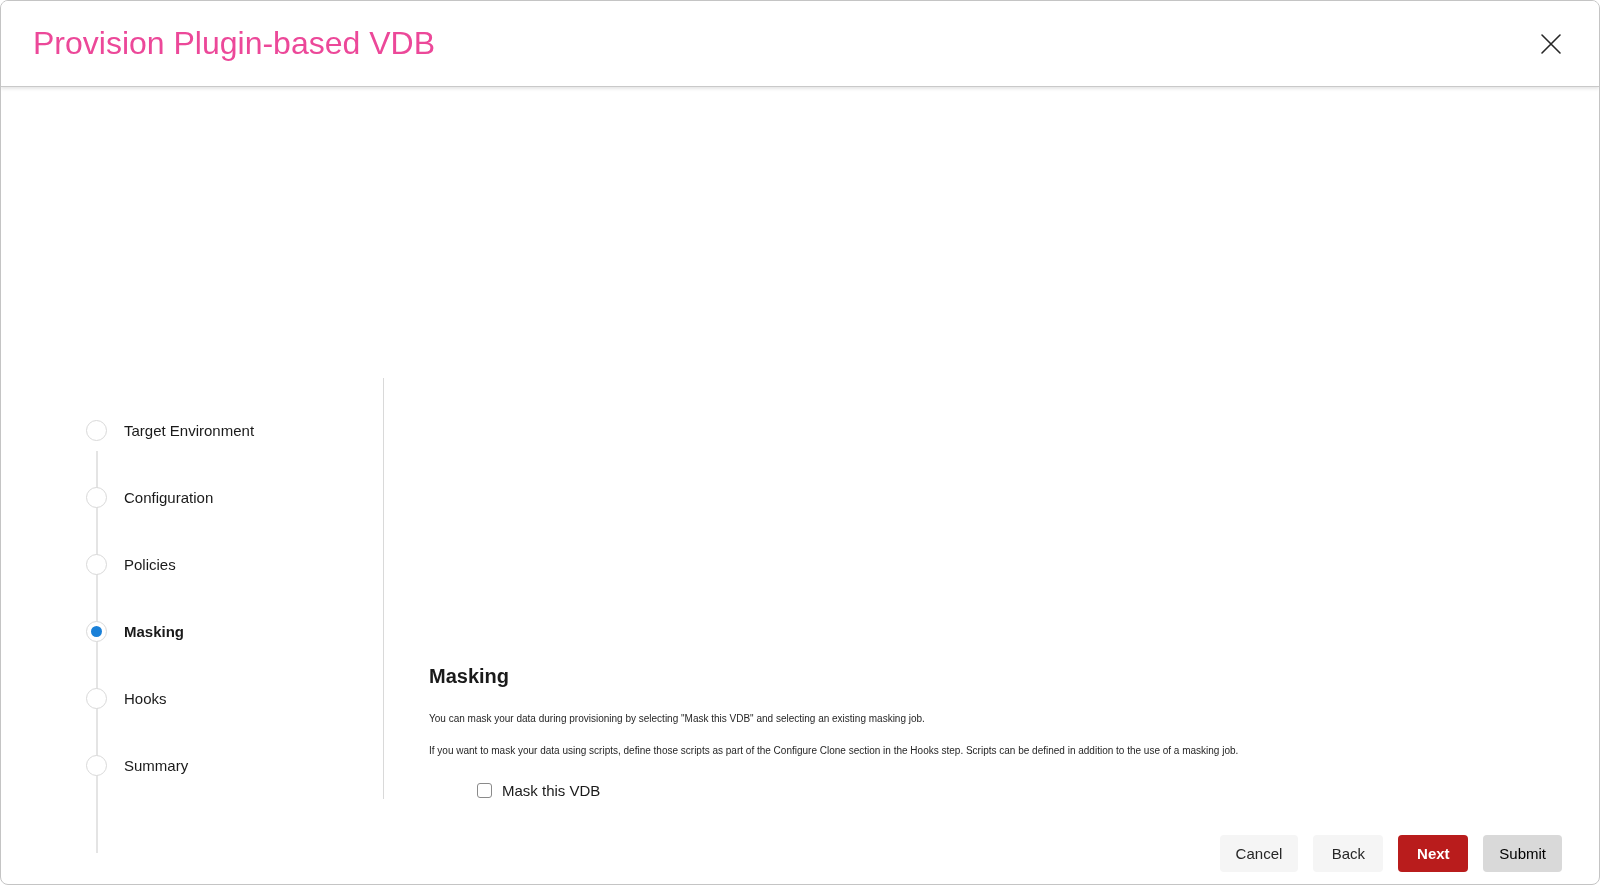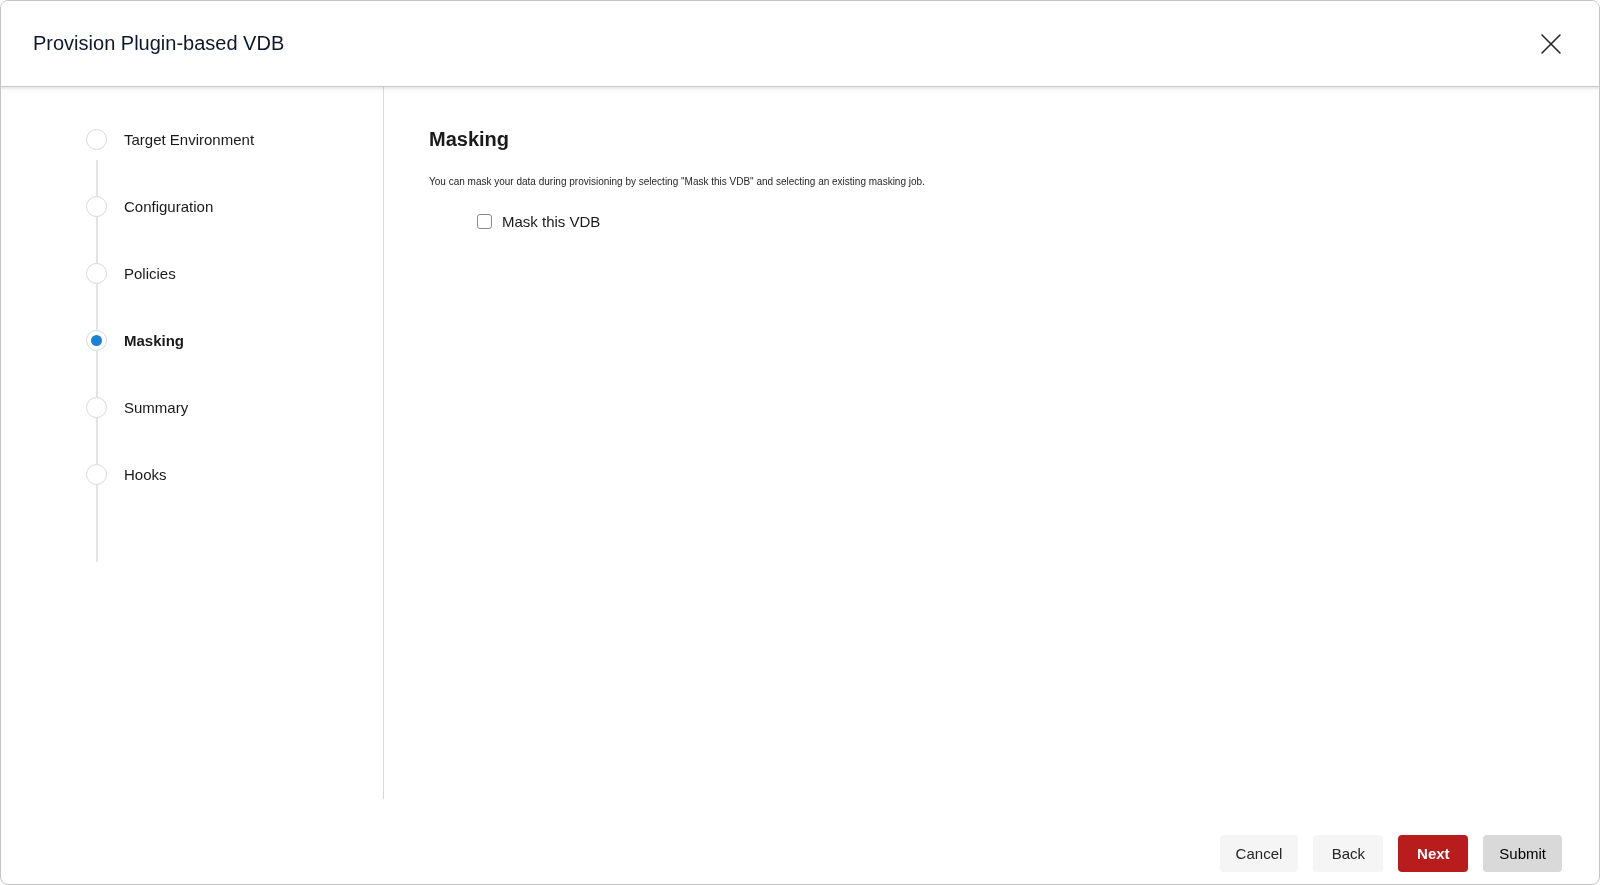--- a/index.html
+++ b/index.html
@@ -29,23 +29,23 @@
     display: flex;
     align-items: center;
     padding: 0 32px;
     background: #ffffff;
     border-bottom: 1px solid #c9c9c9;
     box-shadow: 0 2px 3px rgba(0,0,0,0.10);
     position: relative;
     z-index: 3;
   }
   .dialog-title {
-    font-size: 20px;
+    font-size: 32px;
     font-weight: 400;
-    color: #0f172a;
+    color: #ec4899;
   }
   .close-btn {
     position: absolute;
     right: 28px;
     top: 50%;
     transform: translateY(-50%);
     width: 40px;
     height: 40px;
     background: none;
     border: none;
@@ -54,20 +54,21 @@
     align-items: center;
     justify-content: center;
   }
   .close-btn svg { display: block; }
 
   
   .dialog-body {
     flex: 1 1 auto;
     display: flex;
     min-height: 0;
+    align-items: flex-end;
   }
   .stepper-pane {
     flex: 0 0 383px;
     width: 383px;
     border-right: 1px solid #d9d9d9;
     padding-top: 19px;
   }
   .steps {
     position: relative;
   }
@@ -238,36 +239,37 @@
           <span class="step-circle">
               <span class="step-dot"></span>
             </span>
           <span class="step-label">Masking</span>
         </div>
 
         <div class="step">
           <span class="step-circle">
               <span class="step-dot"></span>
             </span>
+          <span class="step-label">Hooks</span>
+        </div>
+
+        <div class="step">
+          <span class="step-circle">
+              <span class="step-dot"></span>
+            </span>
           <span class="step-label">Summary</span>
-        </div>
-
-        <div class="step">
-          <span class="step-circle">
-              <span class="step-dot"></span>
-            </span>
-          <span class="step-label">Hooks</span>
         </div>
 
       </div>
     </aside>
 
     <main class="content-pane">
       <h2 class="content-heading">Masking</h2>
       <p class="content-paragraph">You can mask your data during provisioning by selecting "Mask this VDB" and selecting an existing masking job.</p>
+      <p class="content-paragraph">If you want to mask your data using scripts, define those scripts as part of the Configure Clone section in the Hooks step. Scripts can be defined in addition to the use of a masking job.</p>
       <label class="checkbox-row">
         <input type="checkbox" class="checkbox-input" style="">
         <span class="checkbox-label">Mask this VDB</span>
       </label>
     </main>
 
   </div>
 
   <footer class="dialog-footer">
     <button class="btn btn-secondary">Cancel</button>

